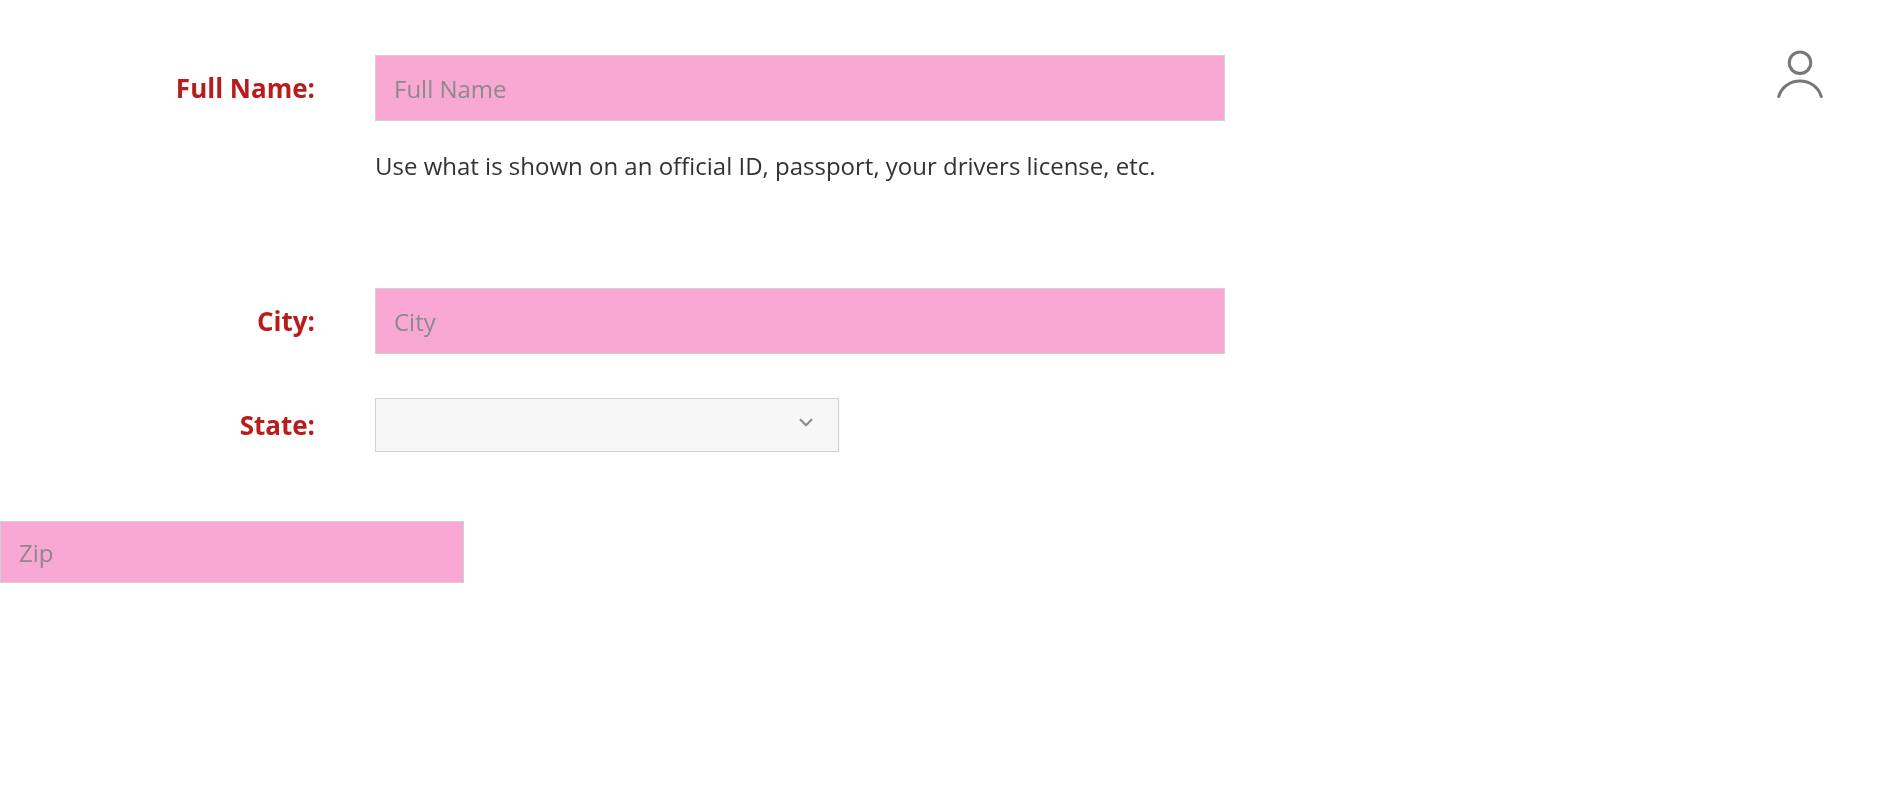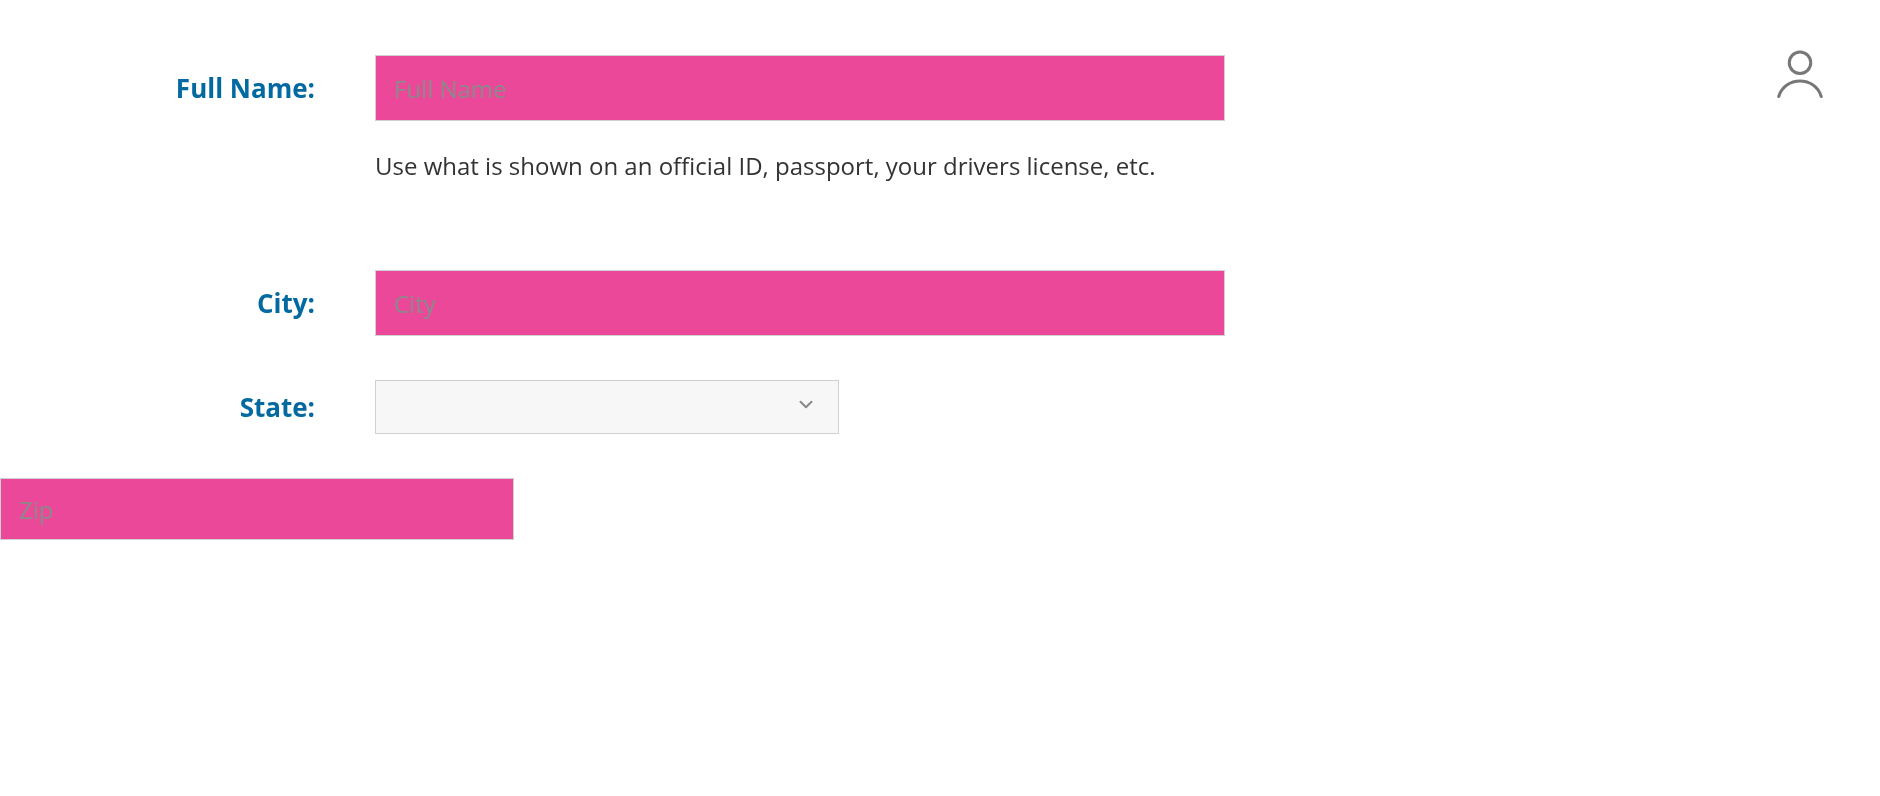--- a/index.html
+++ b/index.html
@@ -25,43 +25,44 @@
       display: flex;
       align-items: center;
       margin-bottom: 0;
     }
     .label-col {
       width: 375px;
       text-align: right;
       padding-right: 60px;
       font-weight: 700;
       font-size: 26px;
-      color: #0369a1;
+      color: #b91c1c;
     }
     .input-col {
       flex: 0 0 auto;
     }
     .text-input {
       height: 66px;
       border: 1px solid #d0d0d0;
-      background: #ec4899;
+      background: #f9a8d4;
       font-size: 24px;
       padding: 0 18px;
       color: #333;
       font-family: inherit;
       outline: none;
     }
     .text-input::placeholder {
       color: #8a8a8a;
     }
     .input-full {
       width: 850px;
     }
     .input-half {
-      width: 514px;
+      width: 464px;
+      margin-top: 25px;
     }
     .select-wrap {
       position: relative;
       width: 464px;
       height: 54px;
     }
     .select-input {
       width: 100%;
       height: 54px;
       border: 1px solid #d0d0d0;
@@ -79,21 +80,21 @@
       position: absolute;
       right: 22px;
       top: 50%;
       transform: translateY(-50%);
       pointer-events: none;
       color: #888;
     }
     .helper-row {
       display: flex;
       margin-top: 28px;
-      margin-bottom: 44px;
+      margin-bottom: 62px;
     }
     .helper-text {
       font-size: 24px;
       color: #333;
       font-weight: 400;
     }
     .row-spacer {
       height: 44px;
     }
     .user-icon {

